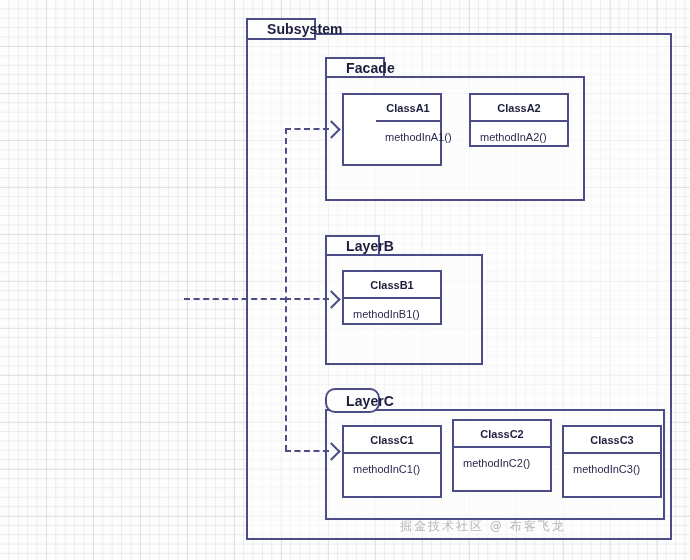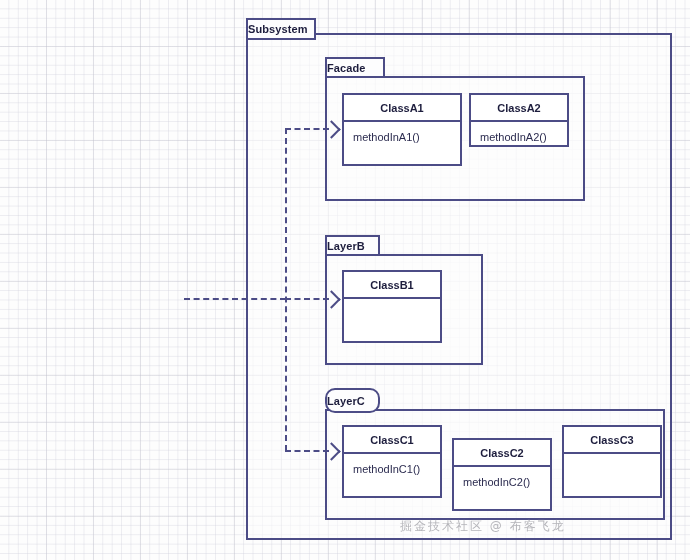--- a/index.html
+++ b/index.html
@@ -29,26 +29,26 @@
     position: absolute;
     box-sizing: border-box;
     border: 2px solid #4c4c86;
     background: rgba(253,253,254,0.55);
   }
   .pkg-tab {
     position: absolute;
     box-sizing: border-box;
     border: 2px solid #4c4c86;
     background: #fdfdfe;
-    font-size: 11px;
+    font-size: 14px;
     font-weight: bold;
     color: #1d1d3d;
     display: flex;
     align-items: center;
-    padding-left: 0;
+    padding-left: 19px;
     letter-spacing: 0.1px;
     z-index: 3;
     text-align: right;
   }
 
   
   .cls {
     position: absolute;
     box-sizing: border-box;
     border: 2px solid #4c4c86;
@@ -131,58 +131,64 @@
 
   <div class="dash-h" style="left:285px; top:450px; width:44px;"></div>
   <div class="arrow-head" style="left:325px; top:445px;"></div>
 
   <div class="pkg-tab" style="left:246px; top:18px; width:70px; height:22px;">Subsystem</div>
   <div class="pkg-body" style="left:246px; top:33px; width:426px; height:507px;"></div>
 
   <div class="pkg-tab" style="left:325px; top:57px; width:60px; height:21px;">Facade</div>
   <div class="pkg-body" style="left:325px; top:76px; width:260px; height:125px;"></div>
 
-  <div class="cls" style="left:342px; top:93px; width:120px; height:73px;">
+  <div class="cls" style="left:342px; top:93px; width:100px; height:73px;padding-left:32px;">
     <div class="cls-title">ClassA1</div>
     <div class="cls-body">
       <div>methodInA1()</div>
     </div>
   </div>
 
   <div class="cls" style="left:469px; top:93px; width:100px; height:54px;">
     <div class="cls-title">ClassA2</div>
     <div class="cls-body">
       <div>methodInA2()</div>
     </div>
   </div>
 
   <div class="pkg-tab" style="left:325px; top:235px; width:55px; height:21px;">LayerB</div>
   <div class="pkg-body" style="left:325px; top:254px; width:158px; height:111px;"></div>
 
-  <div class="cls" style="left:342px; top:270px; width:100px; height:73px;">
+  <div class="cls" style="left:342px; top:270px; width:100px; height:55px;">
     <div class="cls-title">ClassB1</div>
+    <div class="cls-body">
+      <div>methodInB1()</div>
+    </div>
   </div>
 
   <div class="pkg-tab" style="left:325px; top:388px; width:55px; height:25px;border-radius:10px;">LayerC</div>
   <div class="pkg-body" style="left:325px; top:409px; width:340px; height:111px;">
   </div>
 
   <div class="cls" style="left:342px; top:425px; width:100px; height:73px;">
     <div class="cls-title">ClassC1</div>
     <div class="cls-body">
       <div>methodInC1()</div>
     </div>
   </div>
 
-  <div class="cls" style="left:452px; top:438px; width:100px; height:73px;">
+  <div class="cls" style="left:452px; top:419px; width:100px; height:73px;">
     <div class="cls-title">ClassC2</div>
     <div class="cls-body">
       <div>methodInC2()</div>
     </div>
   </div>
 
   <div class="cls" style="left:562px; top:425px; width:100px; height:73px;">
     <div class="cls-title">ClassC3</div>
+    <div class="cls-body">
+      <div>methodInC3()</div>
+    </div>
   </div>
 
   <div id="watermark" style="left:400px; top:518px;">掘金技术社区 @ 布客飞龙</div>
 
 </div>
 
 </body></html>

